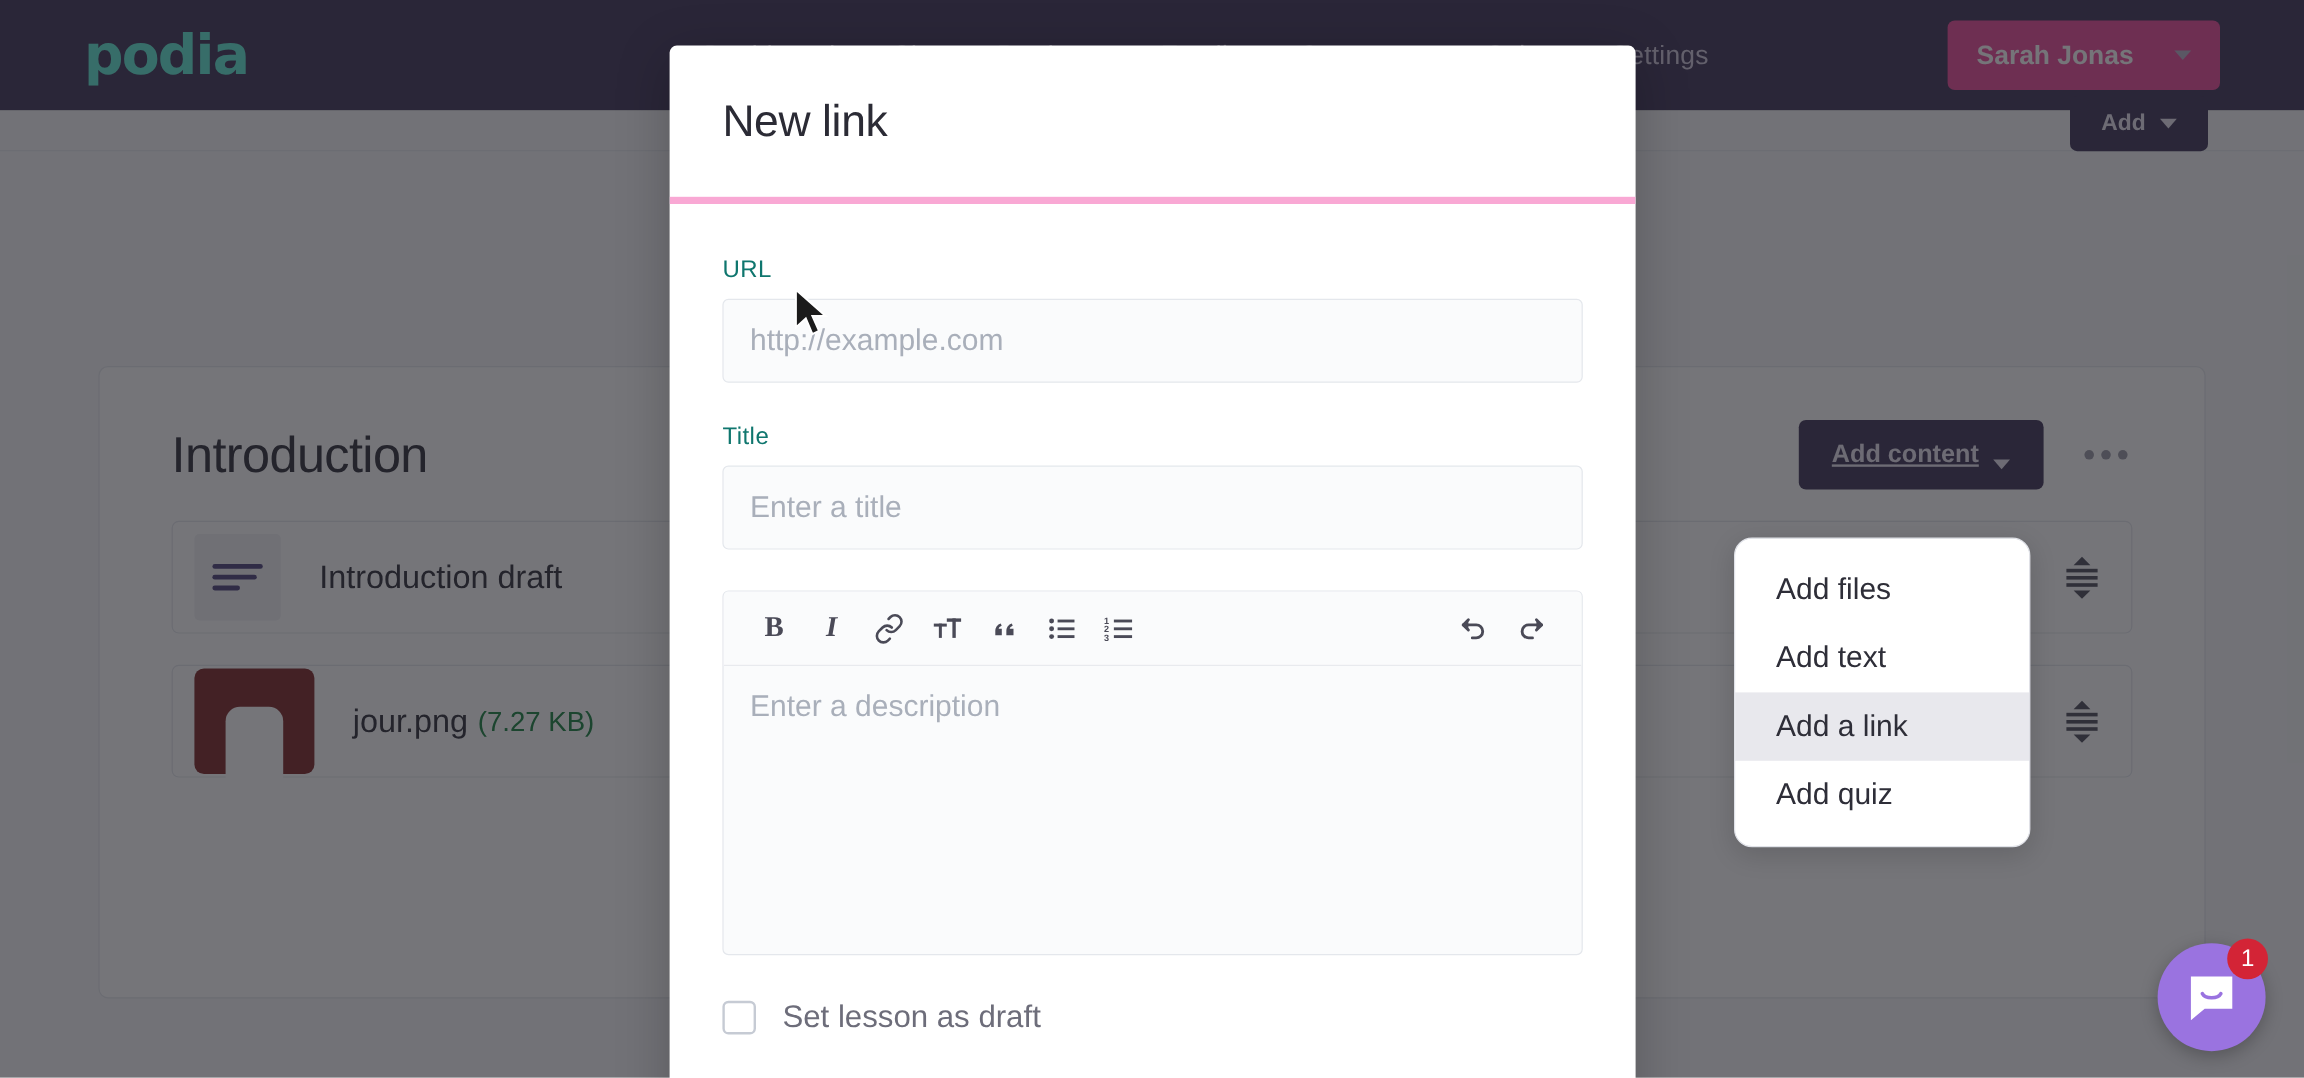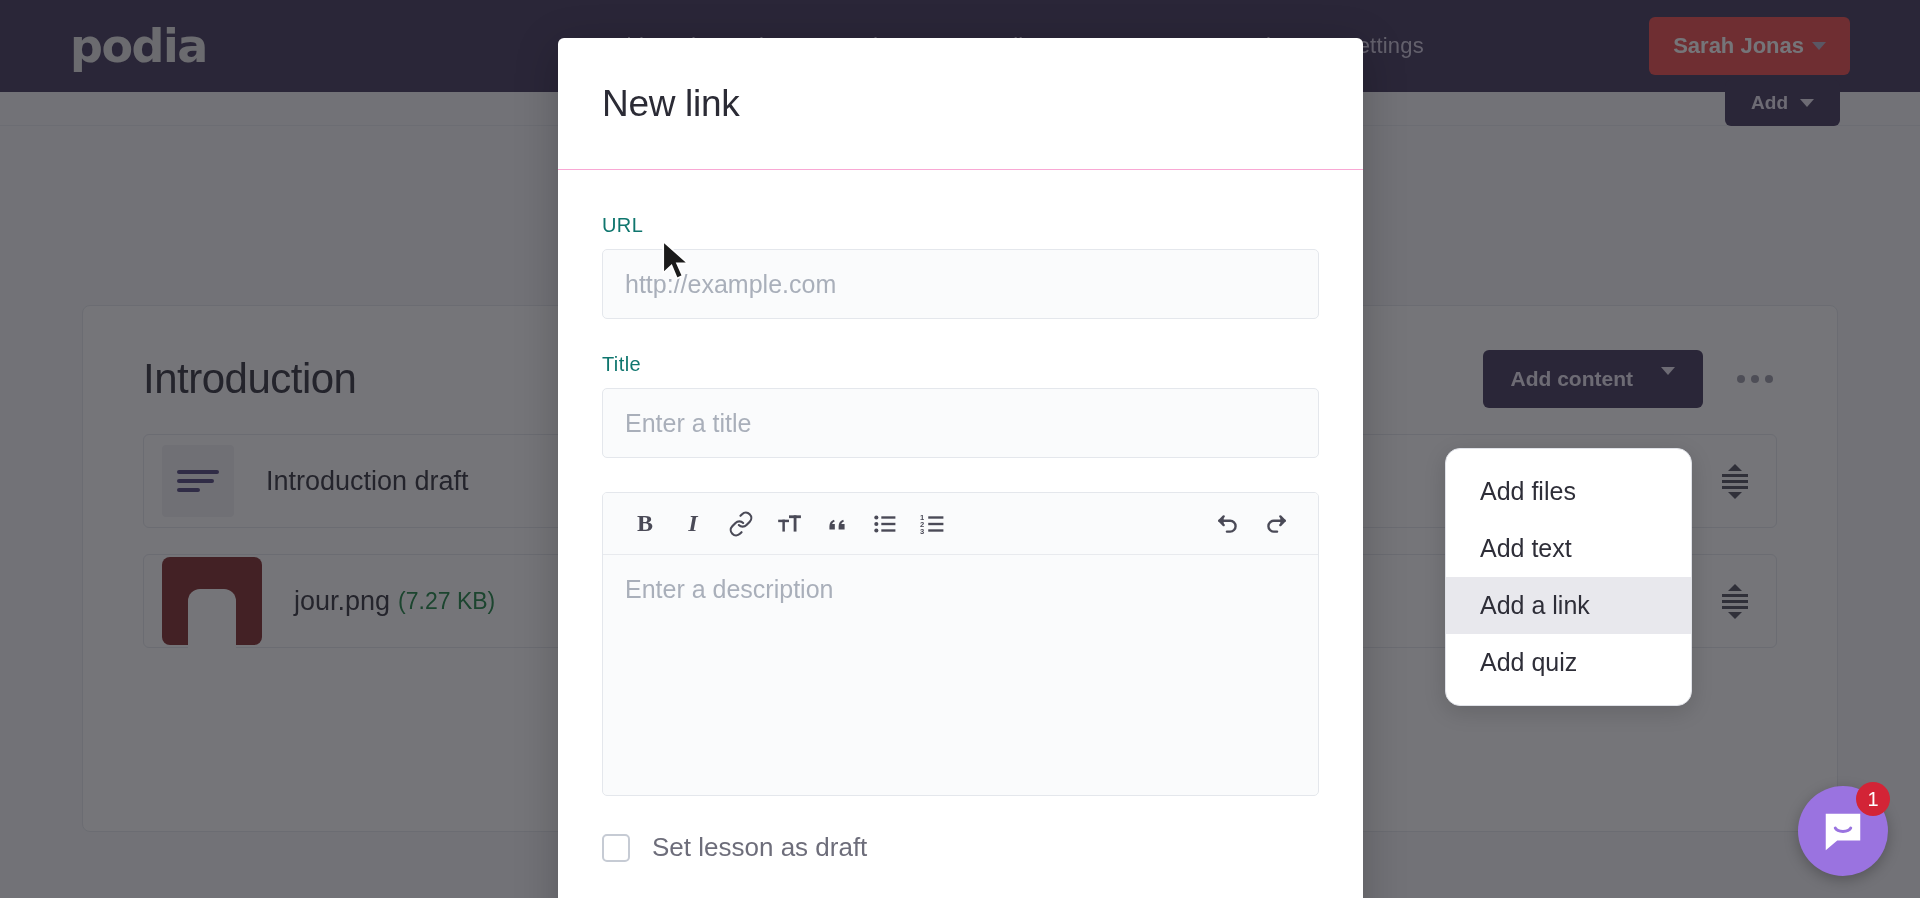--- a/index.html
+++ b/index.html
@@ -29,43 +29,43 @@
     width: 1920px;
     height: 92px;
     background: #3b3054;
     display: flex;
     align-items: center;
     padding: 0 70px;
   }
   .brand-logo {
     font-size: 46px;
     font-weight: 700;
-    color: #e5e5e5;
+    color: #5eead4;
     letter-spacing: -1.5px;
     line-height: 1;
     font-family: "DejaVu Sans", sans-serif;
   }
   .nav-links {
     display: flex;
     align-items: center;
     gap: 48px;
     margin-left: 380px;
   }
   .nav-link {
     font-size: 22px;
     color: #cfc8dd;
     letter-spacing: .2px;
     white-space: nowrap;
   }
   .nav-spacer { flex: 1; }
   .user-menu {
     display: flex;
     align-items: center;
-    gap: 8px;
-    background: #ef4444;
+    gap: 34px;
+    background: #ec4899;
     border-radius: 6px;
     padding: 16px 24px;
     margin-left: 34px;
   }
   .user-name {
     font-size: 22px;
     font-weight: 700;
     color: #ffffff;
     white-space: nowrap;
   }
@@ -135,23 +135,24 @@
   .add-content-btn {
     background: #3b3054;
     color: #e9e5f2;
     border: none;
     border-radius: 6px;
     padding: 17px 28px;
     font-size: 21px;
     font-weight: 700;
     font-family: "Liberation Sans", sans-serif;
     display: flex;
-    align-items: flex-start;
-    gap: 28px;
+    align-items: flex-end;
+    gap: 12px;
     white-space: nowrap;
+    text-decoration: underline;
   }
   .add-content-btn .caret-down { border-top-color: #e9e5f2; }
   .kebab-btn {
     display: flex;
     align-items: center;
     gap: 6px;
     background: none;
     border: none;
     padding: 10px 4px;
   }
@@ -298,21 +299,21 @@
     border-radius: 6px;
     z-index: 20;
     box-shadow: 0 10px 44px rgba(0,0,0,.22);
     overflow: hidden;
   }
   .modal-header {
     height: 132px;
     display: flex;
     align-items: center;
     padding: 0 44px;
-    border-bottom: 1px solid #f9a8d4;
+    border-bottom: 6px solid #f9a8d4;
   }
   .modal-title {
     font-size: 37px;
     color: #2b2b35;
     font-weight: 400;
     letter-spacing: -.3px;
   }
   .modal-body { padding: 44px 44px 0 44px; }
 
   .field-label {

